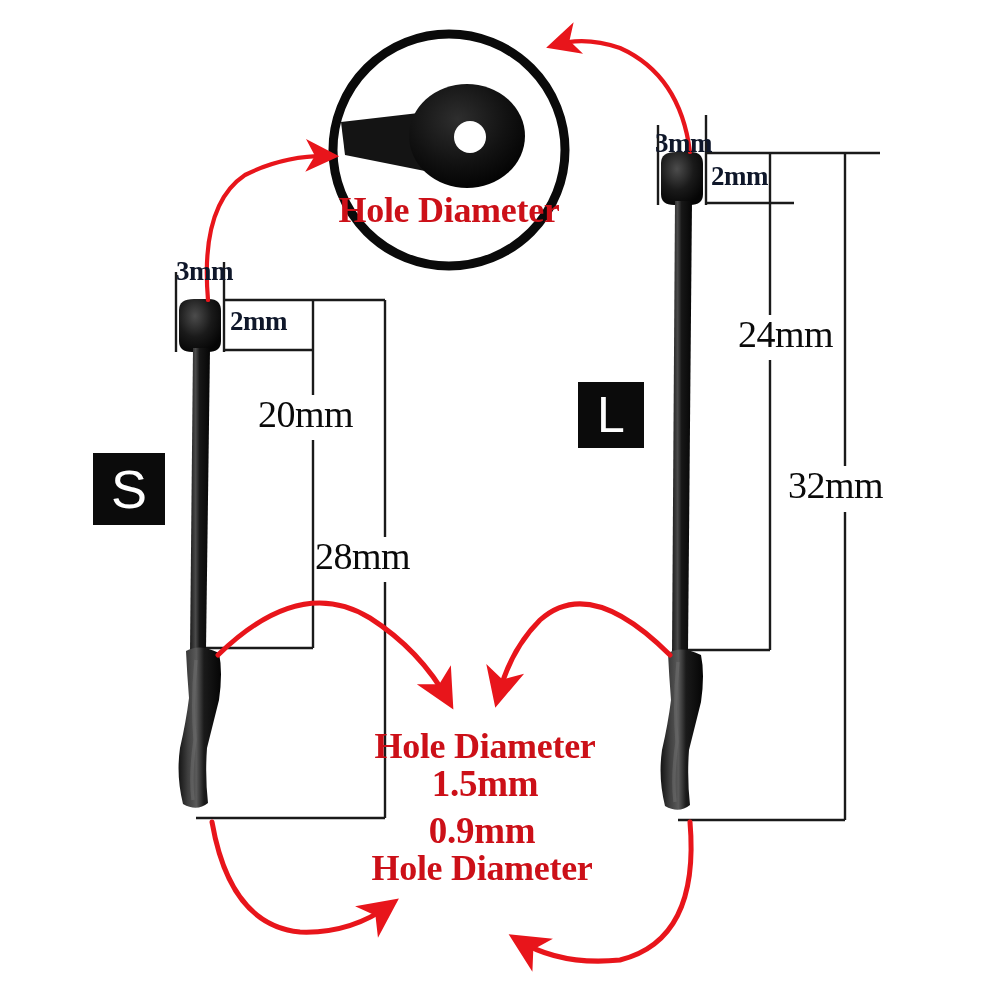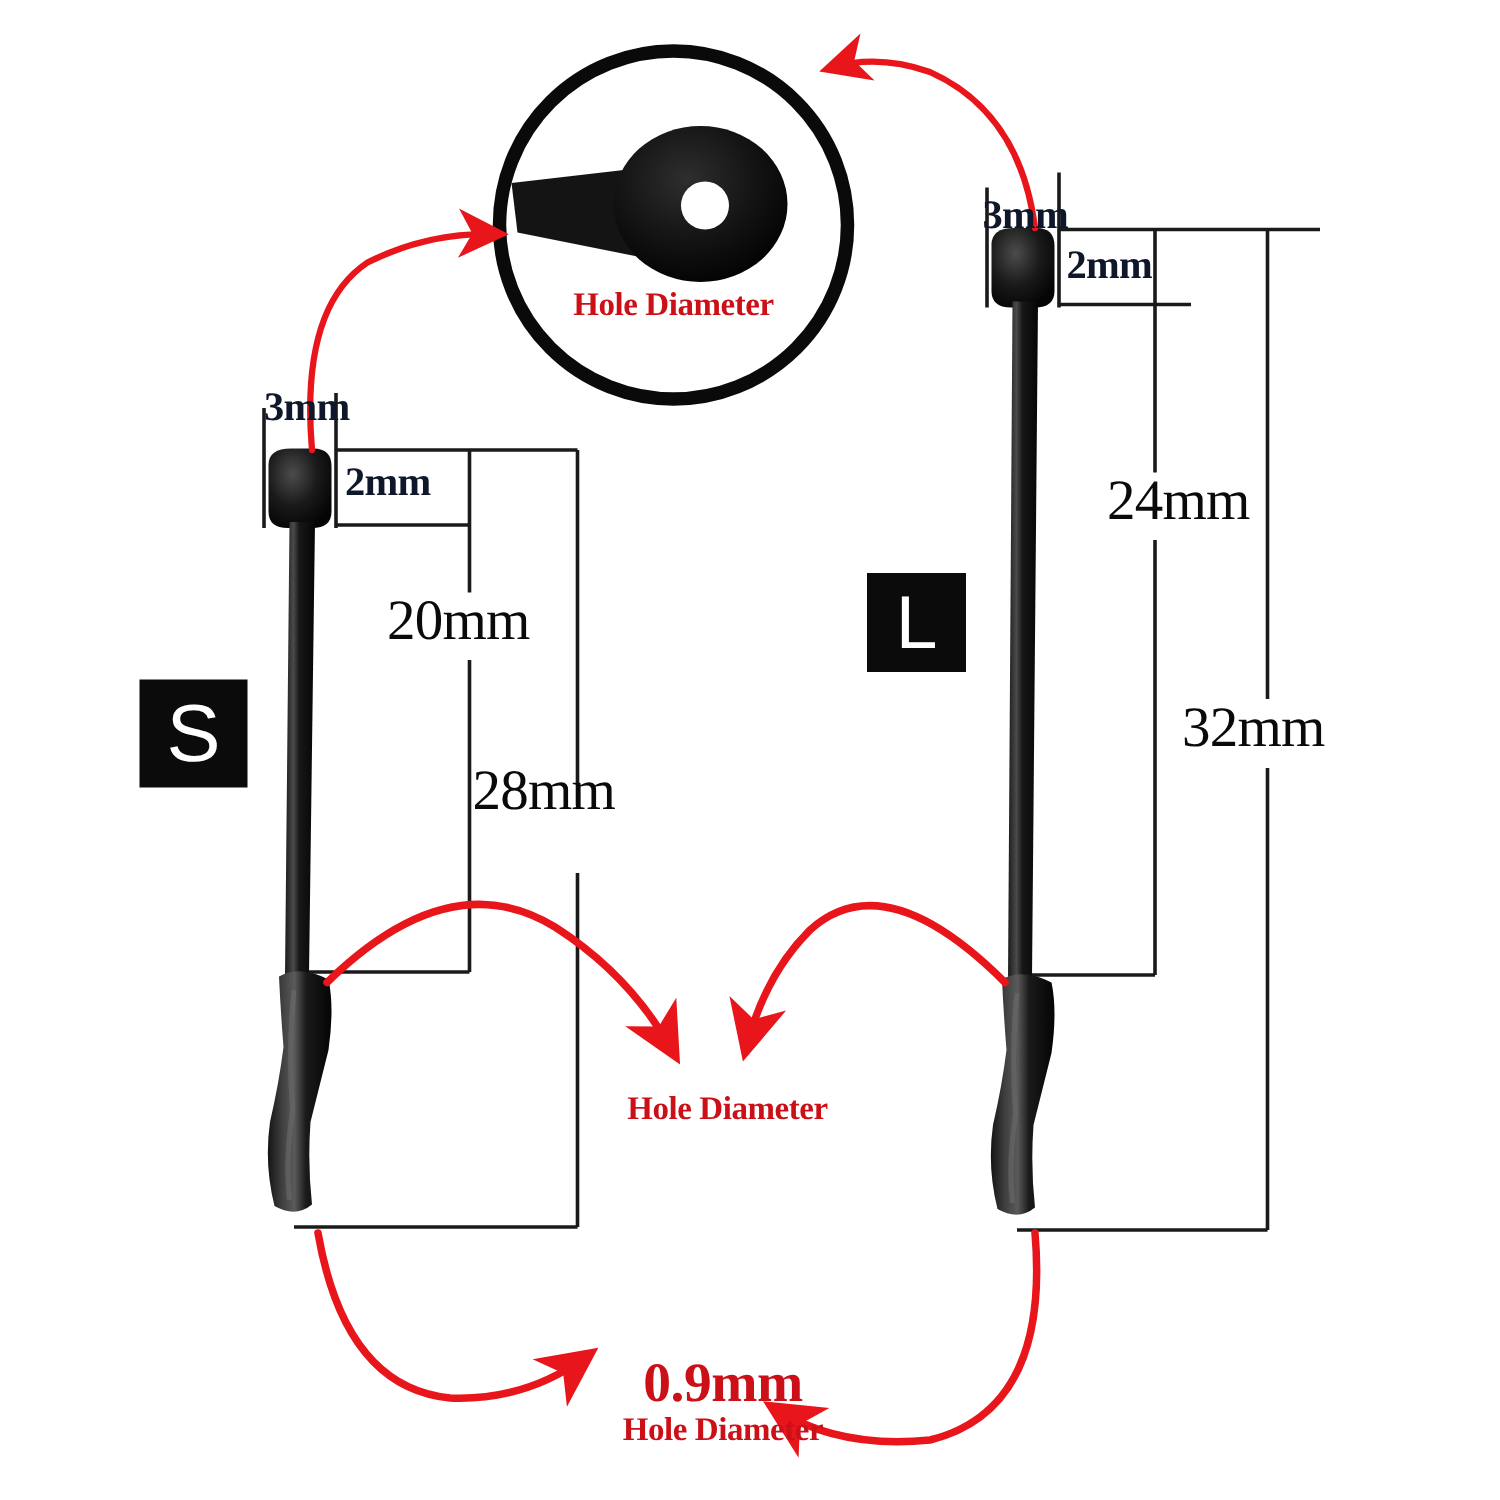--- a/index.html
+++ b/index.html
@@ -39,21 +39,21 @@
     color: #0f172a;
     font-size: 27px;
     font-weight: bold;
     letter-spacing: -0.5px;
   }
   .note-red {
     color: #cc1018;
     text-align: center;
     font-weight: bold;
   }
-  .note-red .l1 { font-size: 22px; display: block; letter-spacing: -0.3px;}
+  .note-red .l1 { font-size: 36px; display: block; letter-spacing: -0.3px;}
   .note-red .l2 { font-size: 37px; display: block; letter-spacing: -0.3px;}
   .badge {
     position: absolute;
     background: #0b0b0b;
     color: #ffffff;
     font-family: "Liberation Sans", sans-serif;
     display: flex;
     align-items: center;
     justify-content: center;
     line-height: 1;
@@ -177,35 +177,36 @@
 
       <path d="M212,822 Q230,925 300,932 Q350,934 390,905" stroke-width="5" marker-end="url(#arrowRed)"></path>
 
       <path d="M690,822 Q700,940 620,960 Q560,966 518,940" stroke-width="5" marker-end="url(#arrowRed)"></path>
     </g>
   </svg>
 
   <div class="lbl dim-red" style="left:176px; top:258px;">3mm</div>
   <div class="lbl dim-red" style="left:230px; top:308px;">2mm</div>
   <div class="lbl dim-black" style="left:258px; top:395px;text-align:center;">20mm</div>
-  <div class="lbl dim-black" style="left:315px; top:508px;">28mm</div>
+  <div class="lbl dim-black" style="left:315px; top:537px;">28mm</div>
   <div class="badge" style="left:93px; top:453px; width:72px; height:72px; font-size:54px;">S</div>
 
   <div class="lbl dim-red" style="left:655px; top:130px;">3mm</div>
   <div class="lbl dim-red" style="left:711px; top:163px;">2mm</div>
   <div class="lbl dim-black" style="left:738px; top:315px;">24mm</div>
   <div class="lbl dim-black" style="left:788px; top:466px;">32mm</div>
   <div class="badge" style="left:578px; top:382px; width:66px; height:66px; font-size:50px;">L</div>
 
   <div class="lbl note-red" style="left:449px; top:192px; transform:translateX(-50%);">
     <span class="l1">Hole Diameter</span>
   </div>
 
   <div class="lbl note-red" style="left:485px; top:728px; transform:translateX(-50%);">
     <span class="l1">Hole Diameter</span>
+    <span class="l2">1.5mm</span>
   </div>
 
-  <div class="lbl note-red" style="left:482px; top:904px; transform:translateX(-50%);">
+  <div class="lbl note-red" style="left:482px; top:812px; transform:translateX(-50%);">
     <span class="l2">0.9mm</span>
     <span class="l1">Hole Diameter</span>
   </div>
 
 </div>
 
 </body></html>

